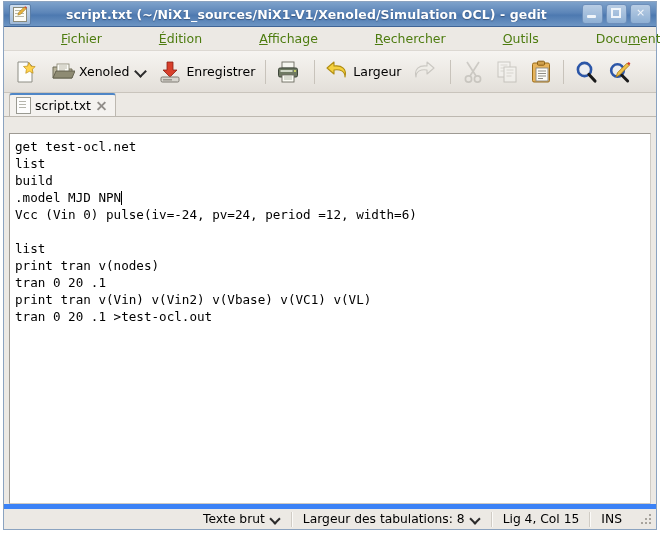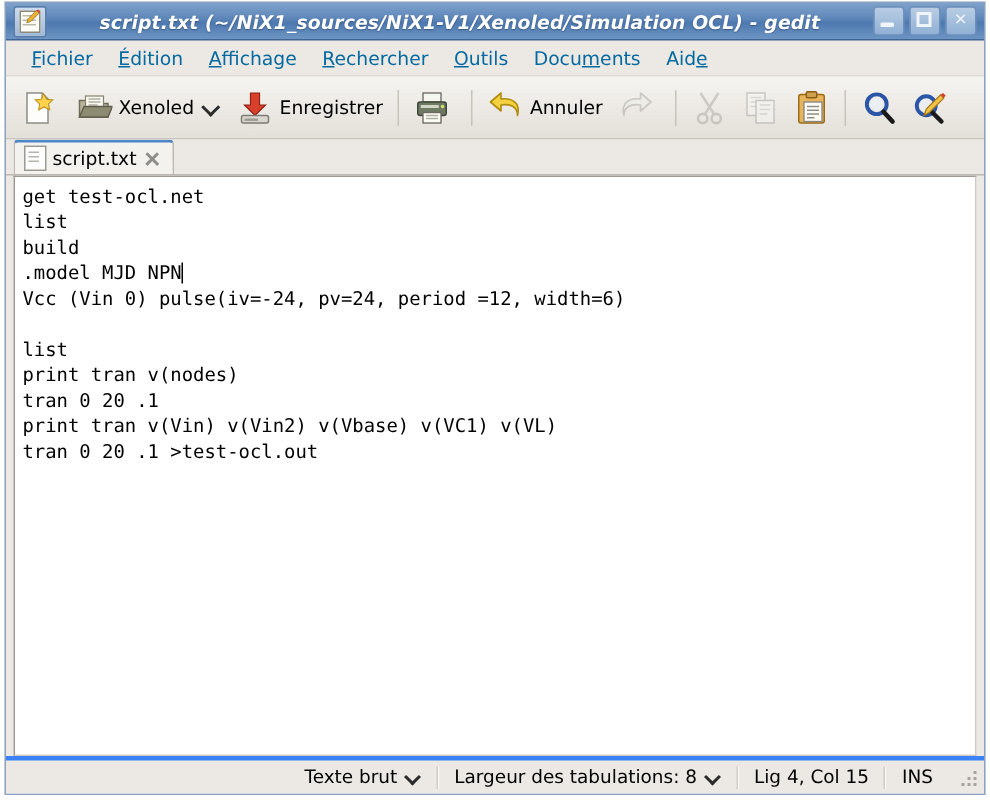--- a/index.html
+++ b/index.html
@@ -75,21 +75,20 @@
   #title-text {
     flex: 1 1 auto;
     text-align: center;
     color: #ffffff;
     font-weight: bold;
     font-size: 12.5px;
     letter-spacing: 0.1px;
     text-shadow: 0 1px 1px rgba(30,50,80,.55);
     white-space: nowrap;
     overflow: hidden;
-    font-style: italic;
   }
   #winbtns {
     display: flex;
     gap: 3px;
     flex: 0 0 auto;
     margin-right: 2px;
   }
   .wbtn {
     width: 19px;
     height: 18px;
@@ -130,21 +129,22 @@
     background: #ece9e4;
     display: flex;
     align-items: center;
     padding-left: 9px;
     border-bottom: 1px solid #dcd8d2;
     font-size: 12.5px;
   }
   .menu-item {
     padding: 2px 9px 2px 8px;
     white-space: nowrap;
-    color: #0369a1;
+    color: #4d7c0f;
+    margin-left: 40px;
   }
   .menu-item u { text-decoration: underline; }
 
   
   #toolbar {
     flex: 0 0 42px;
     background: linear-gradient(to bottom, #f6f4f1 0%, #ece9e4 55%, #e3dfd9 100%);
     border-bottom: 1px solid #c9c4bc;
     display: flex;
     align-items: center;
@@ -237,21 +237,21 @@
     left: 1px; top: 5.5px;
     width: 11px; height: 2.2px;
     background: #55514c;
   }
   .tab-close::before { transform: rotate(45deg); }
   .tab-close::after  { transform: rotate(-45deg); }
 
   
   #editor-wrap {
     flex: 1 1 auto;
-    margin: 0 5px 0 5px;
+    margin: 16px 5px 0 5px;
     border: 1px solid #9e9a93;
     border-right-color: #cfcbc4;
     border-bottom-color: #cfcbc4;
     background: #ffffff;
     overflow: hidden;
     position: relative;
   }
   #editor-wrap::before {
     content: "";
     position: absolute;
@@ -279,21 +279,21 @@
     height: 14px;
     background: #000;
     vertical-align: -3px;
     margin-left: -0.5px;
   }
 
   
   #statusbar {
     flex: 0 0 25px;
     background: #ece9e4;
-    border-top: 3px solid #3b82f6;
+    border-top: 5px solid #3b82f6;
     display: flex;
     align-items: center;
     box-sizing: border-box;
     position: relative;
     font-size: 12.3px;
   }
   .sb-cell {
     display: flex;
     align-items: center;
     gap: 5px;
@@ -425,21 +425,21 @@
     </span>
 
     <span class="tsep"></span>
 
     <span class="tbtn">
       <span class="ico">
         <svg viewBox="0 0 24 24" width="24" height="24">
           <path d="M9,6 C17,5 22,9 20,17 C20,11 15,9 9,10 L9,14 L2,8 L9,2 Z" fill="#f5d13f" stroke="#b08d12" stroke-width="1.1" stroke-linejoin="round"></path>
         </svg>
       </span>
-      <span>Annuler</span>
+      <span>Largeur</span>
     </span>
 
     <span class="tbtn dim">
       <span class="ico">
         <svg viewBox="0 0 24 24" width="24" height="24">
           <path d="M15,6 C7,5 2,9 4,17 C4,11 9,9 15,10 L15,14 L22,8 L15,2 Z" fill="#efefe9" stroke="#8f8d86" stroke-width="1.1" stroke-linejoin="round"></path>
         </svg>
       </span>
       <span></span>
     </span>

